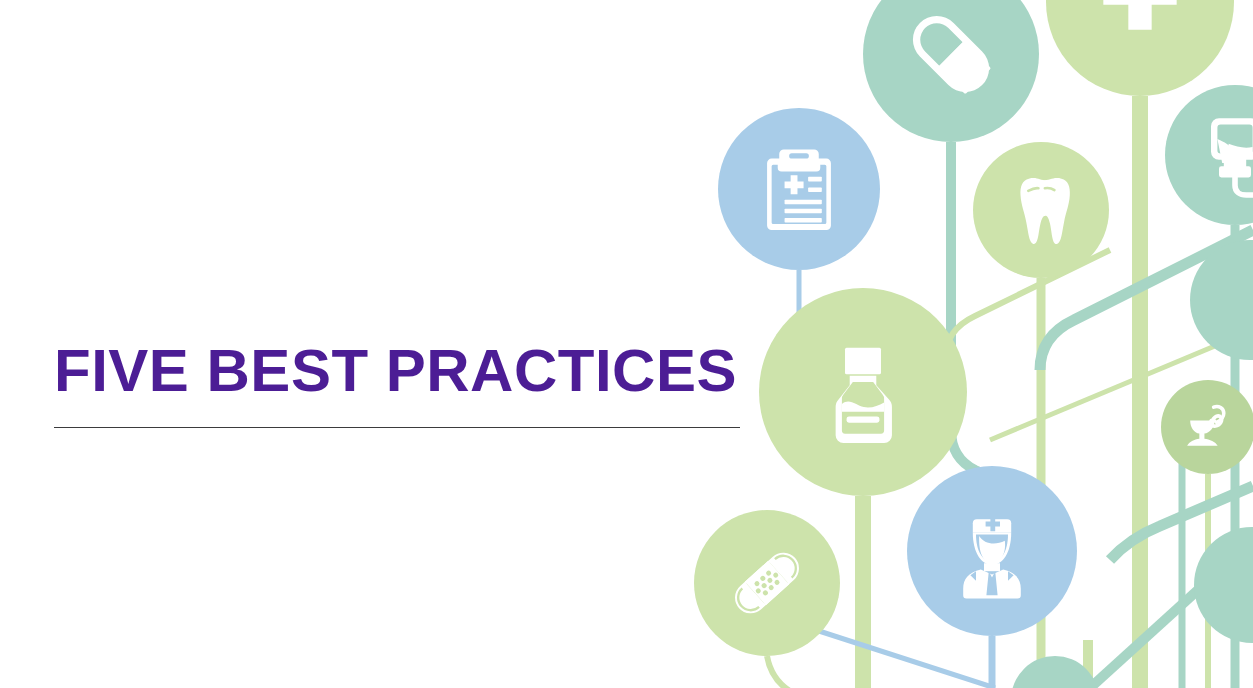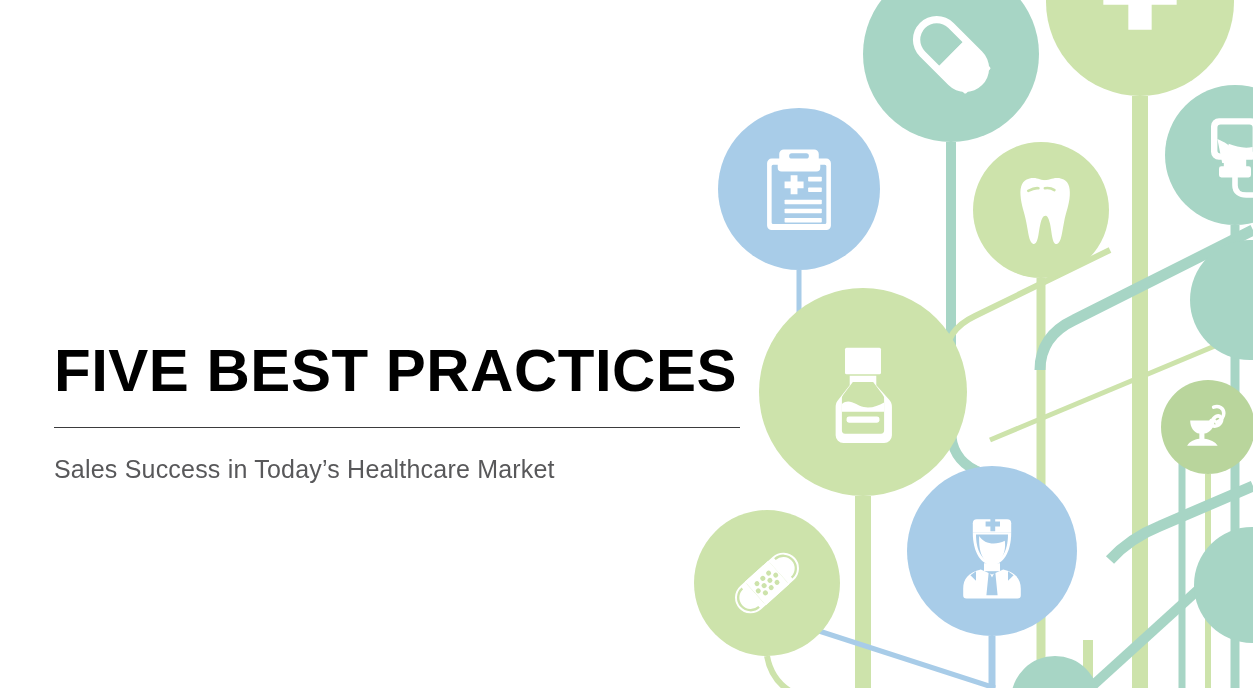--- a/index.html
+++ b/index.html
@@ -20,21 +20,21 @@
   
   #text-block{
     position:absolute;left:54px;top:341px;width:690px;z-index:5;
   }
   #page-title{
     font-family:"Liberation Sans", sans-serif;
     font-weight:bold;
     font-size:60px;
     line-height:1.0;
     letter-spacing:0.5px;
-    color:#000000;
+    color:#4c1d95;
     margin:0;
     white-space:nowrap;
   }
   #title-divider{
     margin-top:26px;
     width:686px;
     height:1px;
     background:#3b3b3d;
   }
   #page-subtitle{
@@ -223,16 +223,15 @@
         <g>
             <use href="#ico-bandage" x="30" y="536" width="94" height="94"></use>
           </g>
       </g>
     </svg>
   </div>
 
   <div id="text-block">
     <h1 id="page-title">FIVE BEST PRACTICES</h1>
     <div id="title-divider"></div>
-    <div id="page-subtitle">Sales Success in Today’s Healthcare Market</div>
   </div>
 
 </div>
 
 </body></html>

